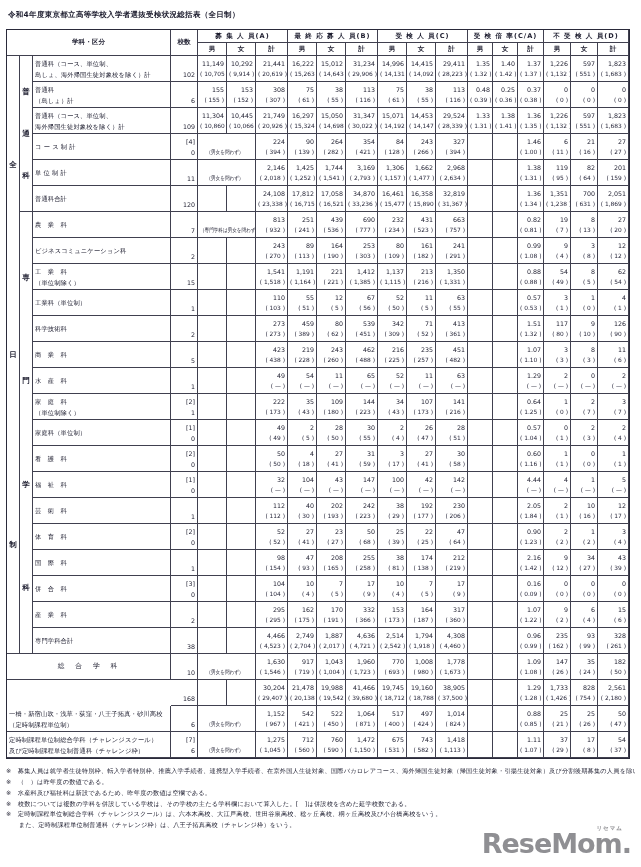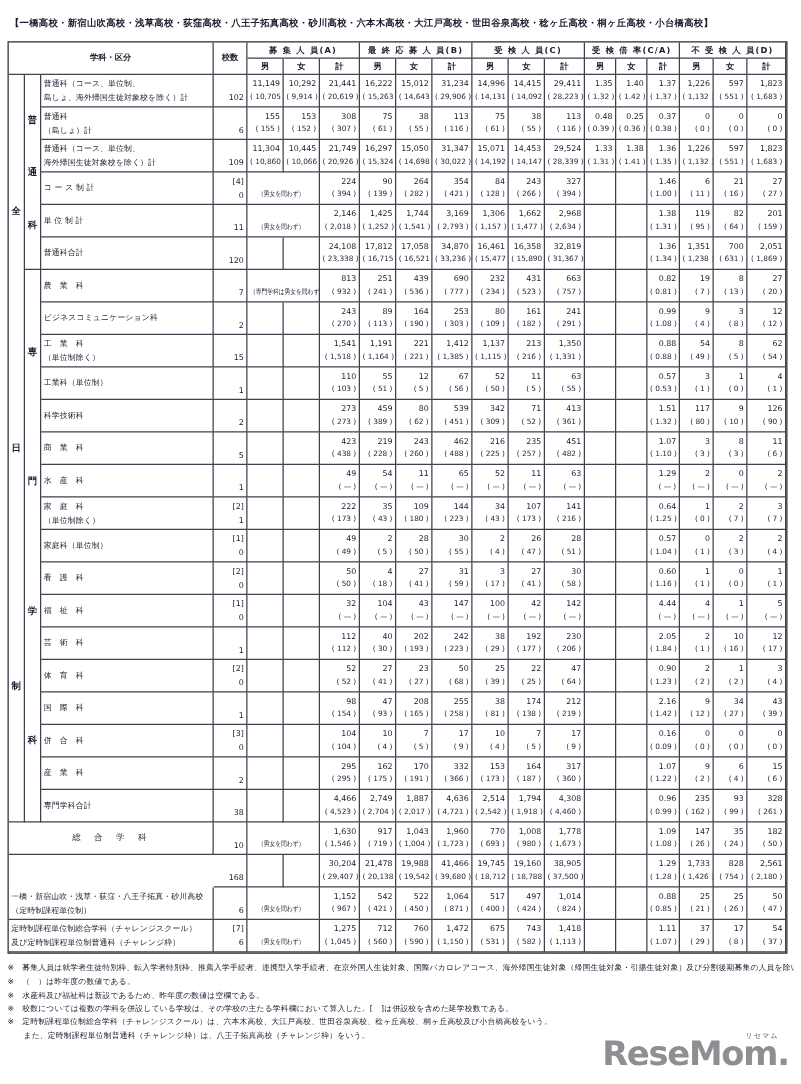--- a/index.html
+++ b/index.html
@@ -38,21 +38,21 @@
   .foot{margin-top:7px;font-size:6.2px;line-height:1.75;letter-spacing:.2px;color:#1c1c2e;}
   .foot div{white-space:nowrap;overflow:hidden;}
   .logo{position:absolute;right:10px;bottom:8px;font-weight:bold;font-size:27px;
         color:#8f8f93;letter-spacing:-1px;font-family:"DejaVu Sans","Liberation Sans",sans-serif;}
   .logo .furi{position:absolute;top:-3px;right:8px;font-size:5.5px;font-weight:bold;letter-spacing:1px;color:#8f8f93;}
 </style>
 </head>
 <body>
 
 <div class="page">
-  <div class="subtitle">【一橋高校・新宿山吹高校・浅草高校・荻窪高校・八王子拓真高校・砂川高校・六本木高校・大江戸高校・世田谷泉高校・稔ヶ丘高校・桐ヶ丘高校・小台橋高校】</div>
+  <div class="title">令和4年度東京都立高等学校入学者選抜受検状況総括表（全日制）</div>
   <div class="tbl" id="tbl">
       <div class="c hc sub" style="grid-area: 1 / 1 / 3 / 4;">学科・区分</div>
       <div class="c hc sub" style="grid-area: 1 / 4 / 3 / 5;">校数</div>
       <div class="c hc" style="grid-area: 1 / 5 / 2 / 8;">募 集 人 員(A)</div>
       <div class="c hc sub" style="grid-area: 2 / 5 / 3 / 6;">男</div>
       <div class="c hc sub" style="grid-area: 2 / 6 / 3 / 7;">女</div>
       <div class="c hc sub" style="grid-area: 2 / 7 / 3 / 8;">計</div>
       <div class="c hc" style="grid-area: 1 / 8 / 2 / 11;">最 終 応 募 人 員(B)</div>
       <div class="c hc sub" style="grid-area: 2 / 8 / 3 / 9;">男</div>
       <div class="c hc sub" style="grid-area: 2 / 9 / 3 / 10;">女</div>

